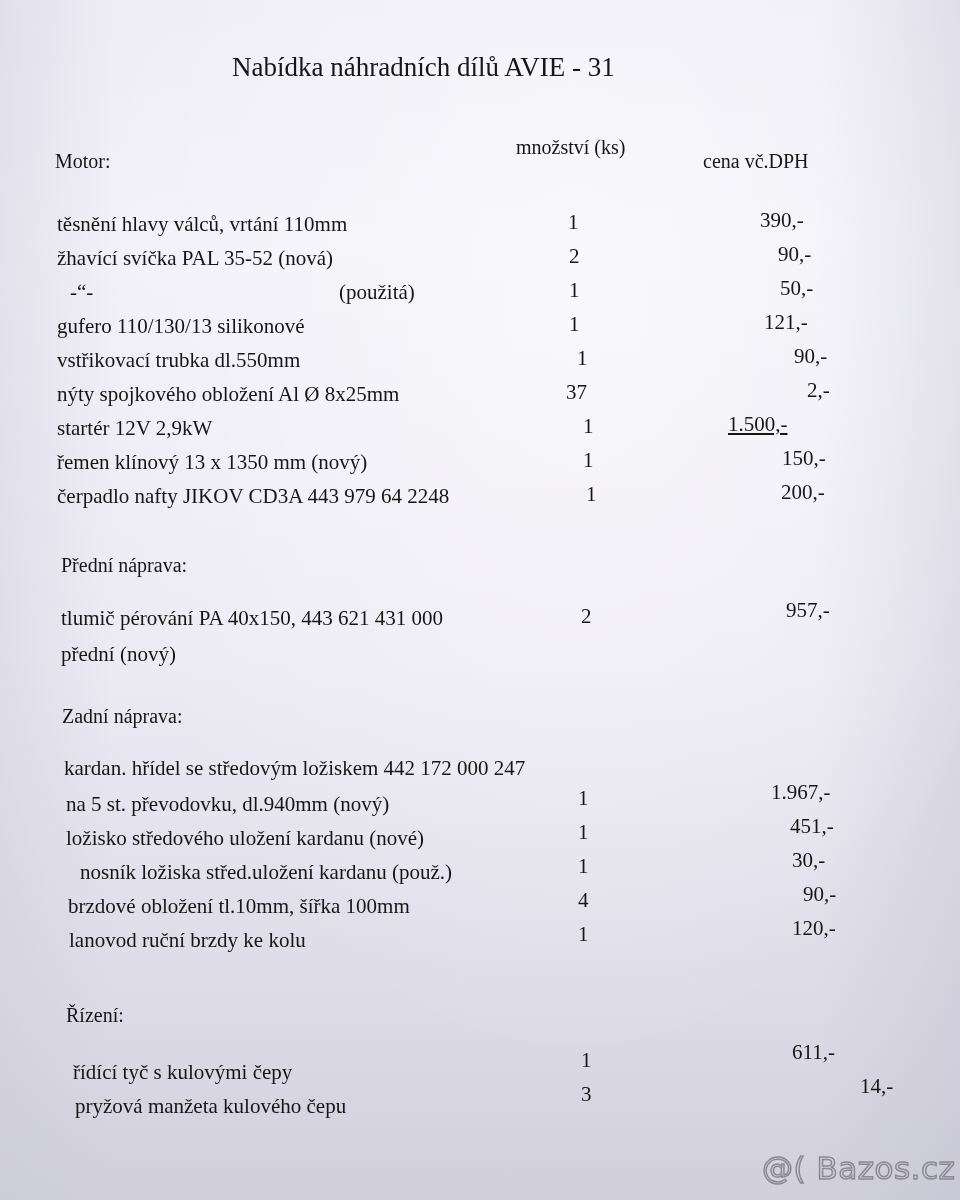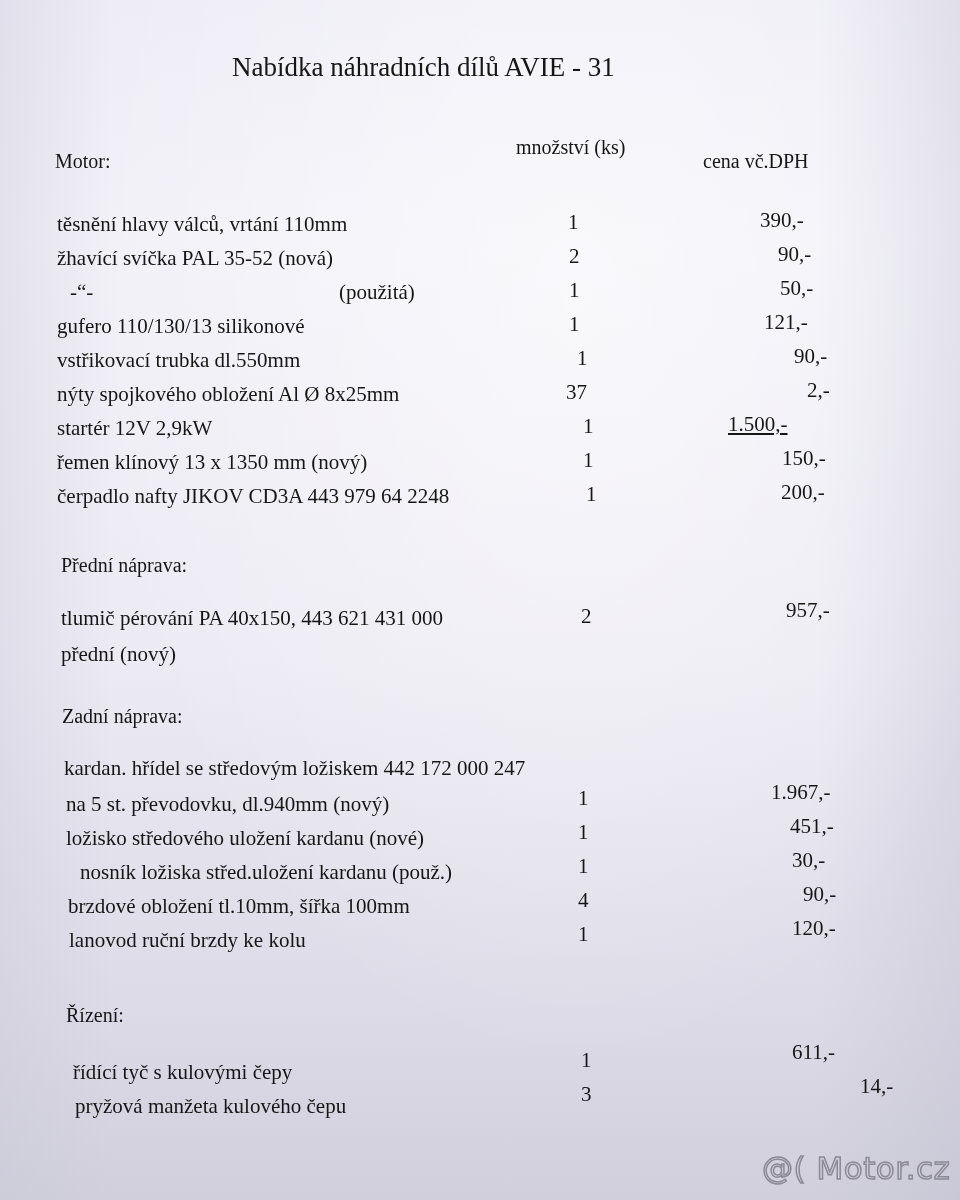--- a/index.html
+++ b/index.html
@@ -155,13 +155,13 @@
 
   <div class="row" style="left:73px; top:1060px;">řídící tyč s kulovými čepy</div>
   <div class="row" style="left:581px; top:1048px;">1</div>
   <div class="row" style="left:792px; top:1040px;">611,-</div>
 
   <div class="row" style="left:75px; top:1094px;">pryžová manžeta kulového čepu</div>
   <div class="row" style="left:581px; top:1082px;">3</div>
   <div class="row" style="left:844px; top:1074px;margin-left:16px;">14,-</div>
 </div>
 
-<div class="watermark">@( Motor.cz</div>
+<div class="watermark">@( Bazos.cz</div>
 
 </body></html>

